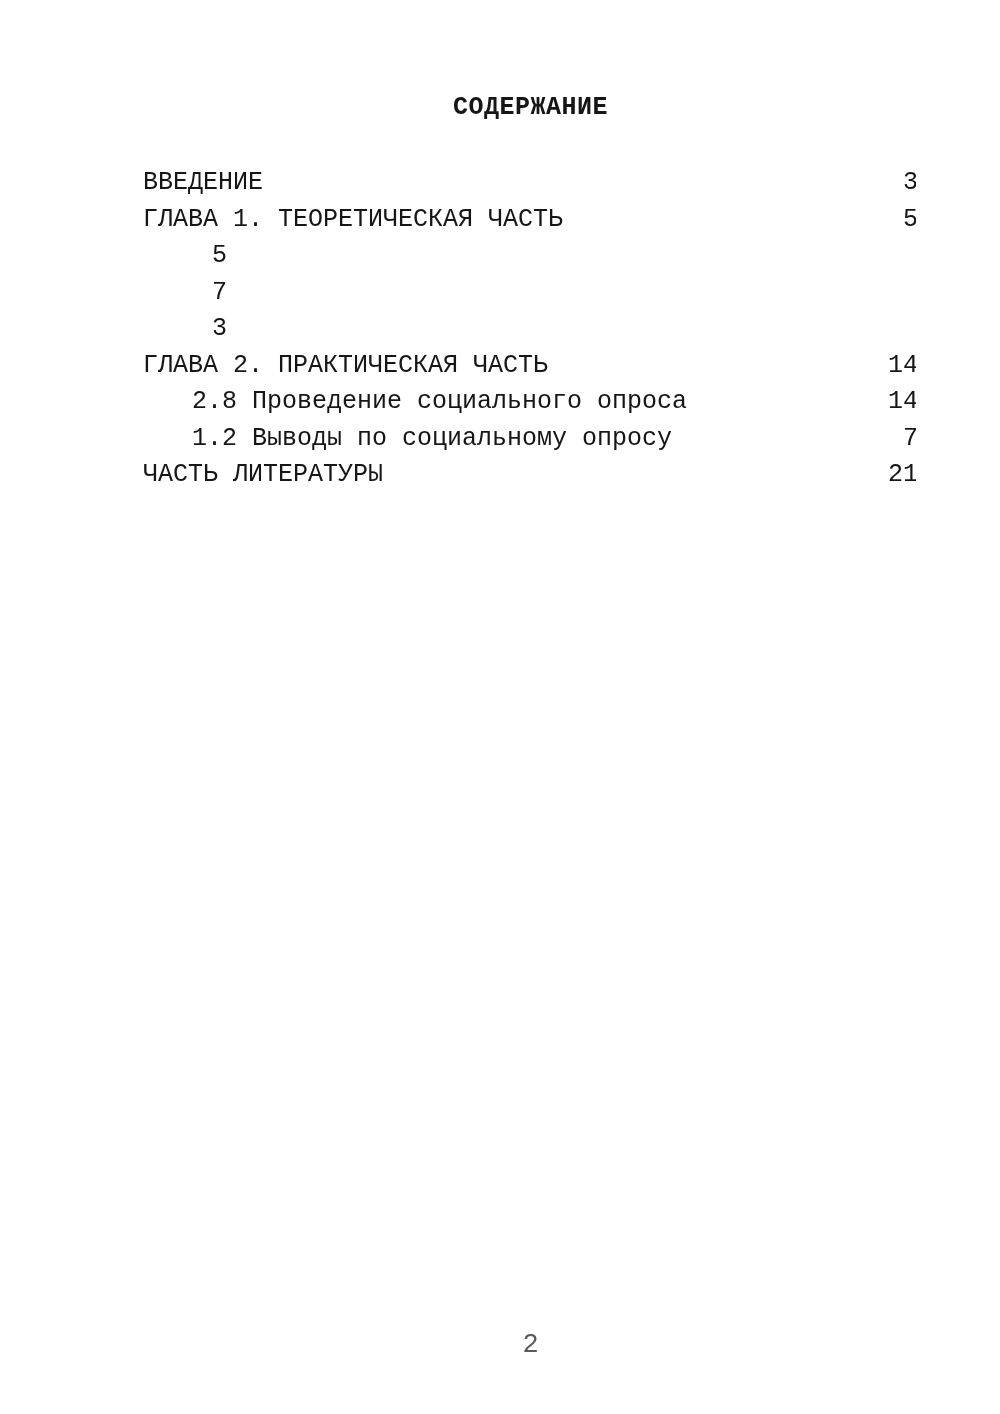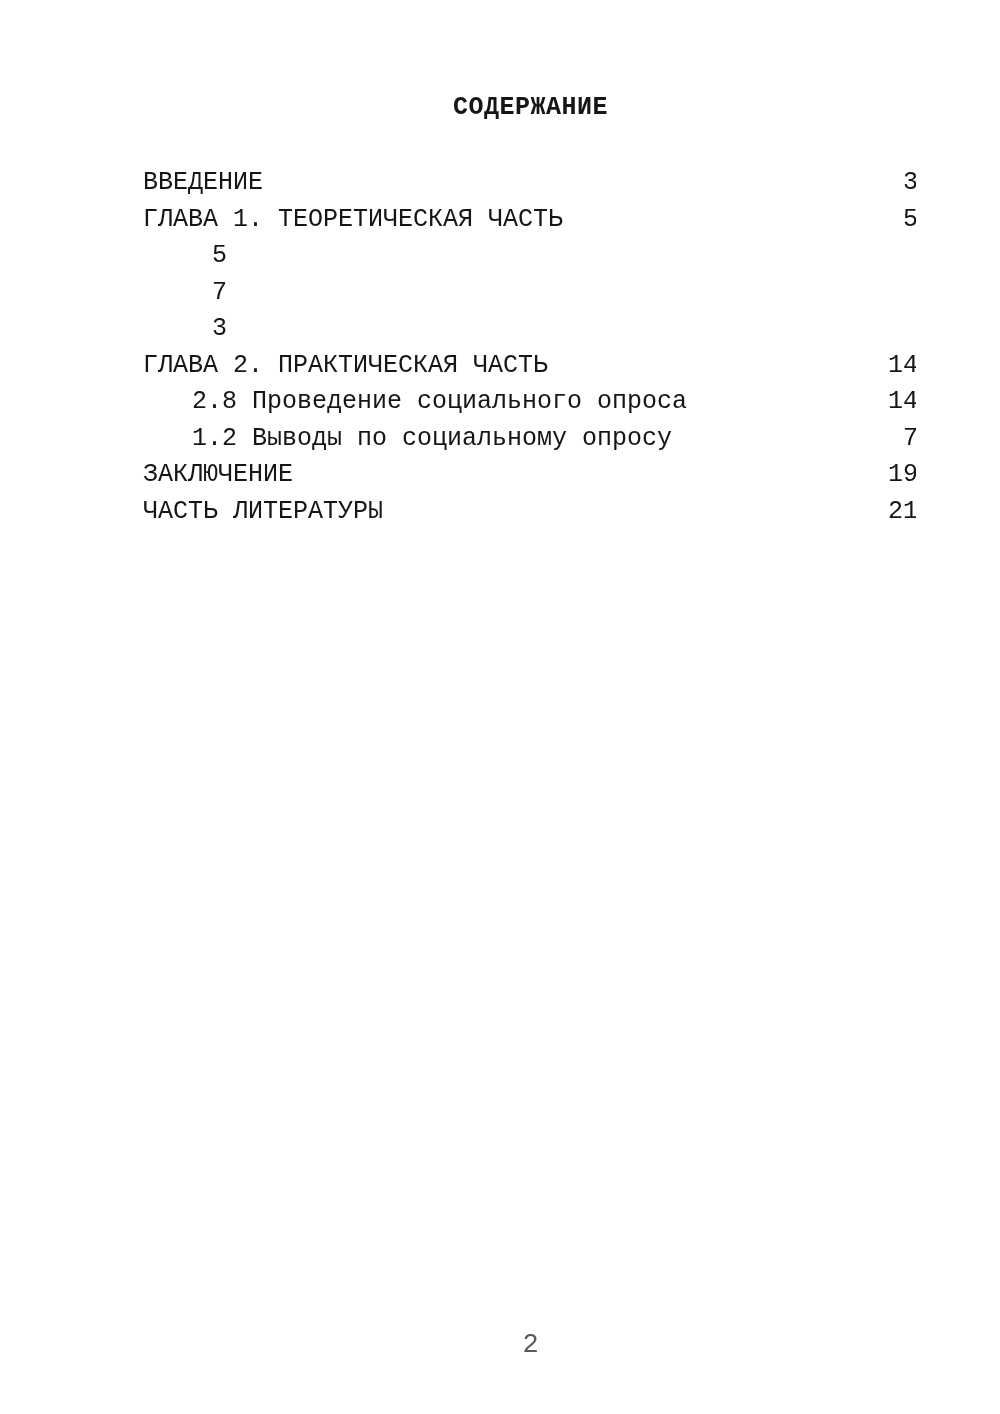--- a/index.html
+++ b/index.html
@@ -95,23 +95,19 @@
   </div>
         <div class="toc-row level-1">
     <span class="toc-label">2.8 Проведение социального опроса</span>
     <span class="toc-page">14</span>
   </div>
         <div class="toc-row level-1">
     <span class="toc-label">1.2 Выводы по социальному опросу</span>
     <span class="toc-page">7</span>
   </div>
         <div class="toc-row level-0">
-    <span class="toc-label">ЗАКЛЮЧЕНИЕ</span>
-    <span class="toc-page">19</span>
-  </div>
-        <div class="toc-row level-0">
     <span class="toc-label">ЧАСТЬ ЛИТЕРАТУРЫ</span>
     <span class="toc-page">21</span>
   </div>
       </div>
   </div>
   <div class="page-number">2</div>
 </div>
 
 </body></html>

